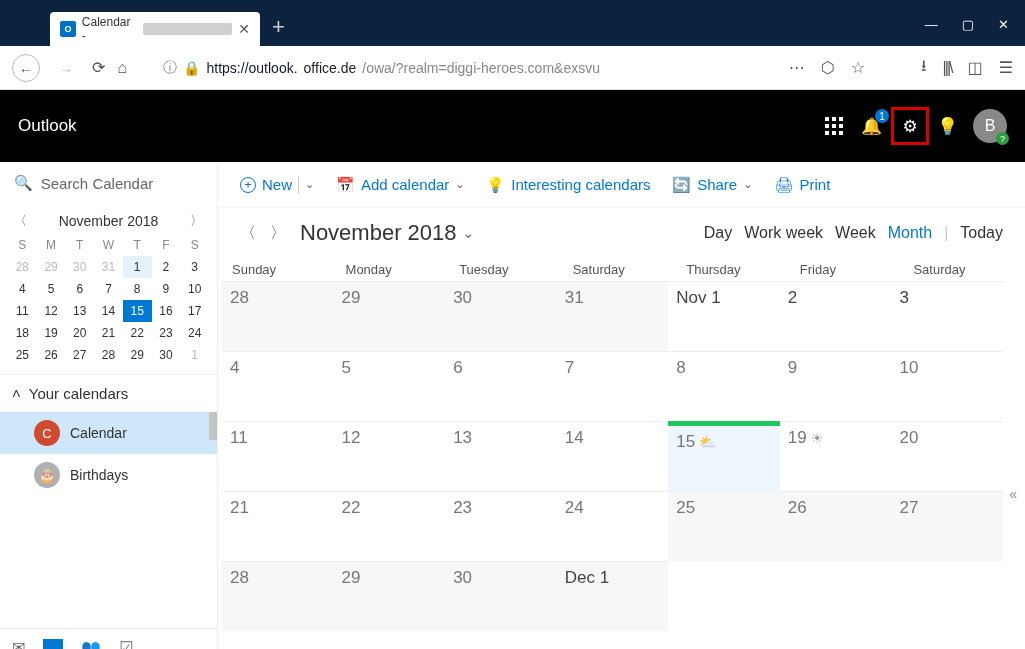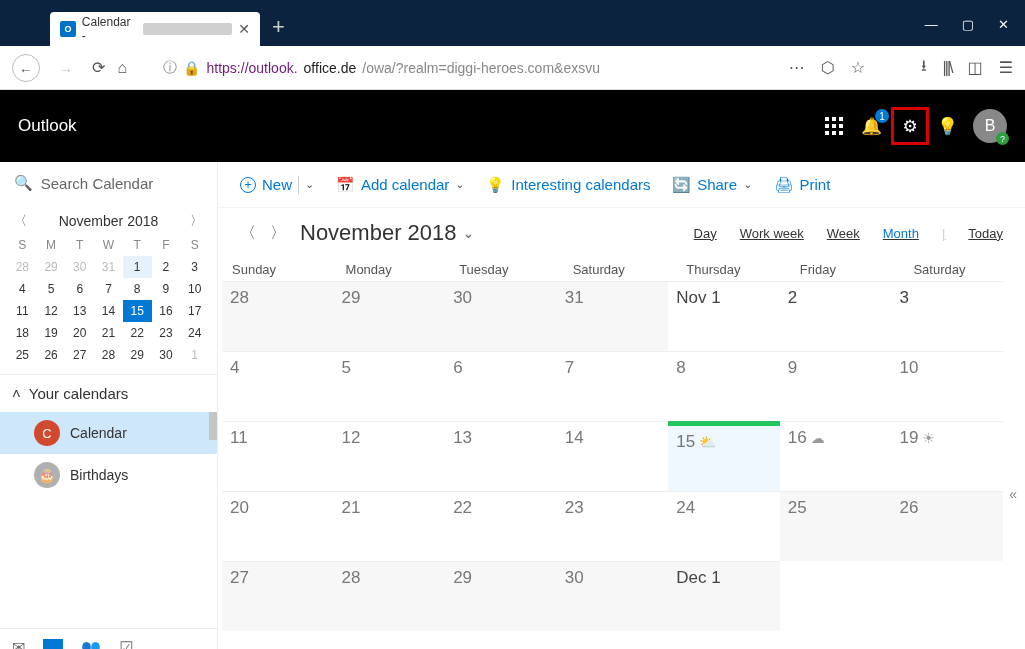--- a/index.html
+++ b/index.html
@@ -63,21 +63,21 @@
   
   .content { flex:1; display:flex; flex-direction:column; position: relative; }
   .cmdbar { height:46px; display:flex; align-items:center; gap:22px; padding:0 22px; color:#0078d4; font-size:15px; border-bottom: 1px solid #f4f4f4;}
   .cmd { display:flex; align-items:center; gap:6px; cursor:pointer; }
   .cmd .caret { color:#555; font-size:11px; }
   .divider { width:1px; height:18px; background:#ccc; }
 
   .viewbar { height:50px; display:flex; align-items:center; padding:0 22px; }
   .viewbar .navarrows { color:#555; display:flex; gap:14px; font-size:16px; }
   .viewbar .month-title { font-size:22px; color:#333; margin-left:14px; display:flex; align-items:center; gap:6px; }
-  .viewbar .views { margin-left:auto; display:flex; gap:23px; font-size:13px; color:#333;text-decoration:underline; }
+  .viewbar .views { margin-left:auto; display:flex; gap:12px; font-size:16px; color:#333; }
   .viewbar .views .active { color:#0078d4; }
   .viewbar .views .sep { color:#ccc; }
 
   .grid-wrap { flex:1; position:relative; }
   .dow { display:grid; grid-template-columns:repeat(7,1fr); padding-left:6px; padding-right:6px; }
   .dow div { font-size:13px; color:#555; padding:4px 8px; }
   .cal-grid { display:grid; grid-template-columns:repeat(7,1fr); grid-template-rows:repeat(5,70px); padding-left:4px; padding-right:22px; }
   .cell { border-top:1px solid #eee; padding:6px 8px; font-size:17px; color:#9a9a9a; position:relative; }
   .cell.out { background:#f7f7f7; }
   .cell .lbl { color:#777; font-size:17px; }
@@ -106,21 +106,21 @@
 </div>
 
 <div class="addrbar">
   <span class="navbtn">←</span>
   <span class="navbtn disabled" style="border:none">→</span>
   <span style="font-size:16px;color:#555;">⟳</span>
   <span style="font-size:16px;color:#555;">⌂</span>
   <div class="url">
     <span style="color:#888;">ⓘ</span>
     <span class="lock">🔒</span>
-    <span style="color:#701a75">https://outlook.</span>
+    <span style="color:#0f172a">https://outlook.</span>
       <span class="host">office.de</span>
       <span style="color:#888">/owa/?realm=diggi-heroes.com&amp;exsvu</span>
   </div>
   <div class="right-tools">
     <span>⋯</span>
     <span>⬡</span>
     <span>☆</span>
     <span style="width:24px"></span>
     <span>⭳</span>
     <span style="letter-spacing:-2px;">|||\</span>
@@ -312,21 +312,20 @@
           <div class="cell"><span class="lbl">6</span></div>
           <div class="cell"><span class="lbl">7</span></div>
           <div class="cell"><span class="lbl">8</span></div>
           <div class="cell"><span class="lbl">9</span></div>
           <div class="cell"><span class="lbl">10</span></div>
           <div class="cell"><span class="lbl">11</span></div>
           <div class="cell"><span class="lbl">12</span></div>
           <div class="cell"><span class="lbl">13</span></div>
           <div class="cell"><span class="lbl">14</span></div>
           <div class="cell today"><span class="lbl">15</span><span class="weather">⛅</span></div>
-          <div class="cell"><span class="lbl">16</span><span class="weather">☁</span></div>
           <div class="cell"><span class="lbl">19</span><span class="weather">☀</span></div>
           <div class="cell"><span class="lbl">20</span></div>
           <div class="cell"><span class="lbl">21</span></div>
           <div class="cell"><span class="lbl">22</span></div>
           <div class="cell"><span class="lbl">23</span></div>
           <div class="cell"><span class="lbl">24</span></div>
           <div class="cell out"><span class="lbl">25</span></div>
           <div class="cell out"><span class="lbl">26</span></div>
           <div class="cell out"><span class="lbl">27</span></div>
           <div class="cell out"><span class="lbl">28</span></div>

